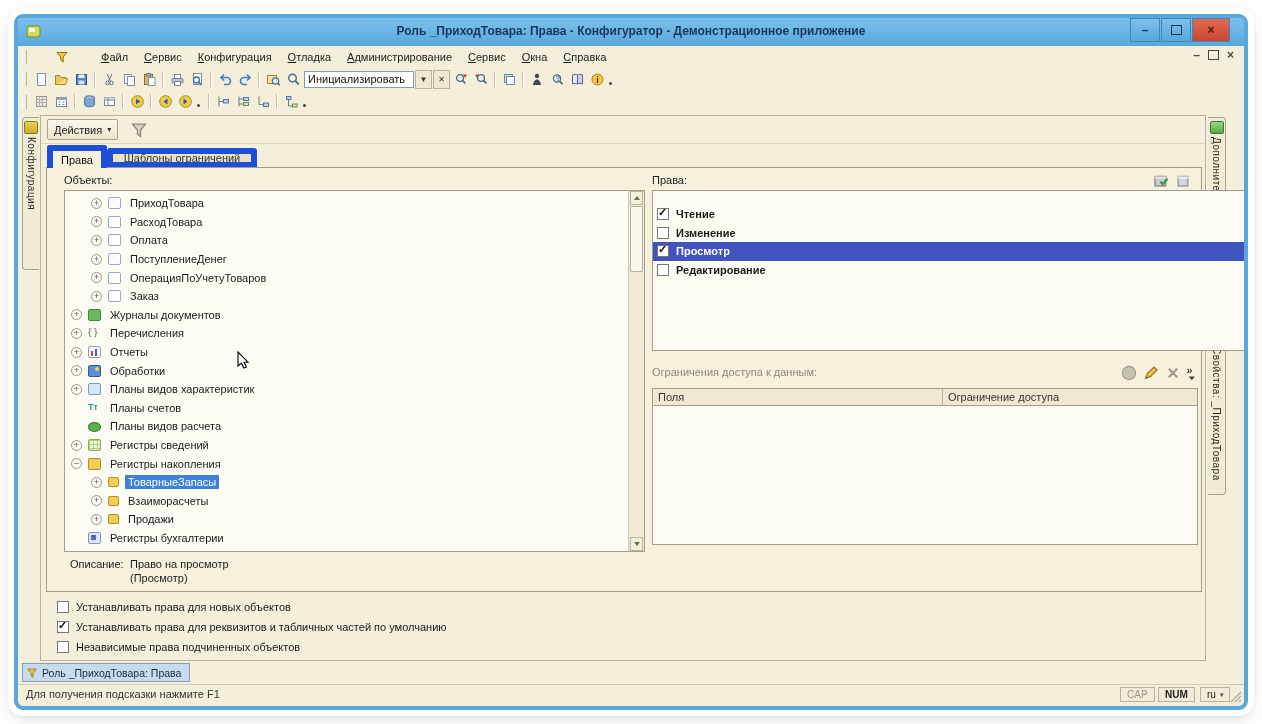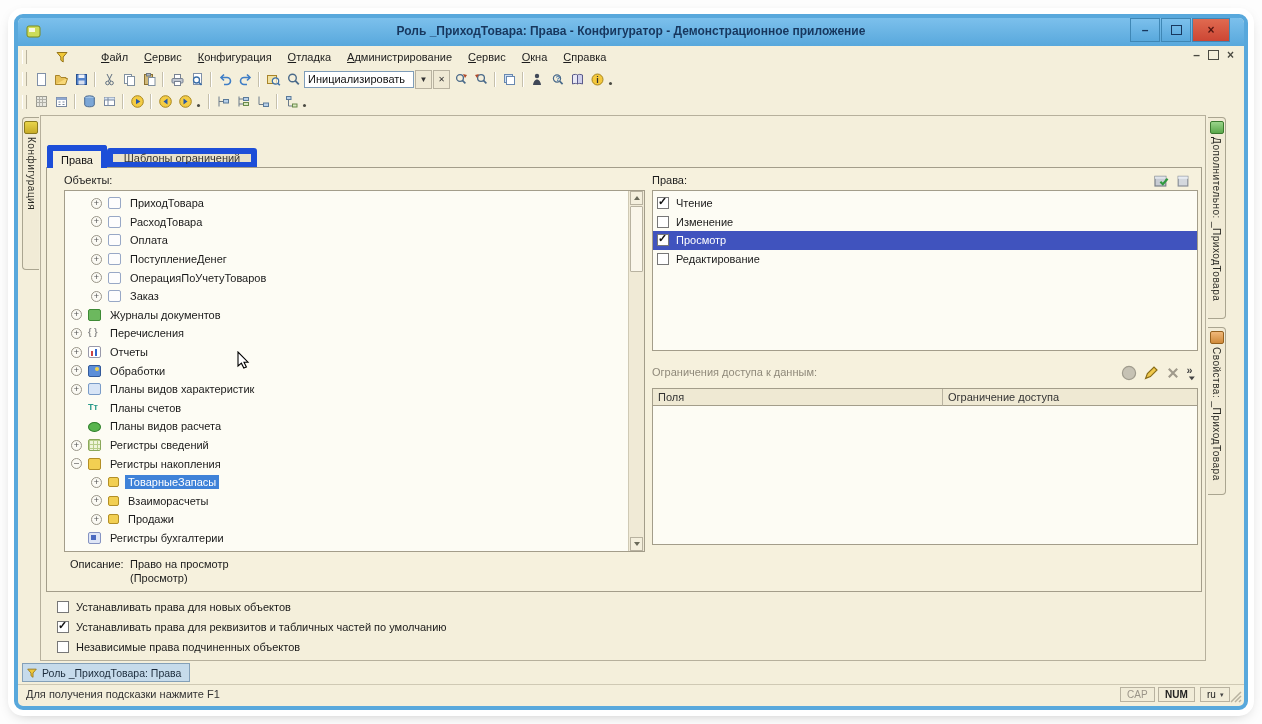--- a/index.html
+++ b/index.html
@@ -93,21 +93,21 @@
   
   #tree-sb{position:absolute;right:0;top:0;bottom:0;width:15px;background:#f0ead6;border-left:1px solid #cfc9b4;}
   .sb-btn{position:absolute;left:1px;width:13px;height:14px;background:#f4efdd;border:1px solid #b8b2a0;box-sizing:border-box;display:flex;align-items:center;justify-content:center;}
   .sb-up{top:0;} .sb-dn{bottom:0;}
   .arr{width:0;height:0;border-left:3px solid transparent;border-right:3px solid transparent;}
   .arr.up{border-bottom:4px solid #6a6a5a;} .arr.dn{border-top:4px solid #6a6a5a;}
   #tree-thumb{position:absolute;left:1px;top:15px;width:13px;height:66px;background:#faf6ea;border:1px solid #b8b2a0;box-sizing:border-box;border-radius:1px;}
   
   #rights-label{left:605px;top:6px;}
   .hdr-ico{position:absolute;width:18px;height:18px;top:3px;}
-  #rights-box{position:absolute;left:605px;top:22px;width:546px;height:161px;background:#fdfcf4;border:1px solid #a39d8a;box-sizing:border-box;overflow:hidden;padding-top:3px;}
+  #rights-box{position:absolute;left:605px;top:22px;width:596px;height:161px;background:#fdfcf4;border:1px solid #a39d8a;box-sizing:border-box;overflow:hidden;padding-top:14px;font-weight:bold;}
   .rrow{display:flex;align-items:center;height:18.6px;font-size:11px;color:#1a1a1a;padding-left:4px;}
   .rrow.sel{background:#4053be;color:#fff;}
   .cb{width:12px;height:12px;box-sizing:border-box;border:1px solid #777;background:#fff;margin-right:7px;flex:none;position:relative;}
   .cb.checked::after{content:"✓";position:absolute;left:0px;top:-3px;font-size:11px;font-weight:bold;color:#111;}
   
   #restr-label{left:605px;top:198px;color:#8f897a;}
   #restr-table{position:absolute;left:605px;top:220px;width:546px;height:157px;border:1px solid #a39d8a;box-sizing:border-box;background:#fdfcf4;}
   .th{position:absolute;top:0;height:17px;box-sizing:border-box;background:#efe9d3;border-bottom:1px solid #a39d8a;
       font-size:11px;color:#333;display:flex;align-items:center;padding-left:5px;}
   #th-0{left:0;width:290px;border-right:1px solid #b8b2a0;}
@@ -412,20 +412,28 @@
       <span class="vicon vicon-add"></span>
       <span class="vtext">Дополнительно: _ПриходТовара</span>
     </div>
     <div id="vtab-r2" class="vtab">
       <span class="vicon vicon-prop"></span>
       <span class="vtext">Свойства: _ПриходТовара</span>
     </div>
 
     <div id="docpanel">
 
+      <div id="actions-row">
+        <div id="actions-btn">
+            <span>Действия</span>
+          </div>
+        <svg id="actions-filter" width="18" height="18" viewBox="0 0 14 14">
+            <path d="M2 2.5h10l-3.8 4.5v5l-2.4-1.8V7z" fill="#d8d4c4" stroke="#8a867a"></path>
+          </svg>
+      </div>
 
       <div id="tabstrip">
         <div id="dtab-0" class="dtab">Права</div>
         <div id="dtab-1" class="dtab">Шаблоны ограничений</div>
       </div>
 
       <div id="pagebox">
         <span id="objects-label" class="sec-label">Объекты:</span>
 
         <div id="tree-box">

